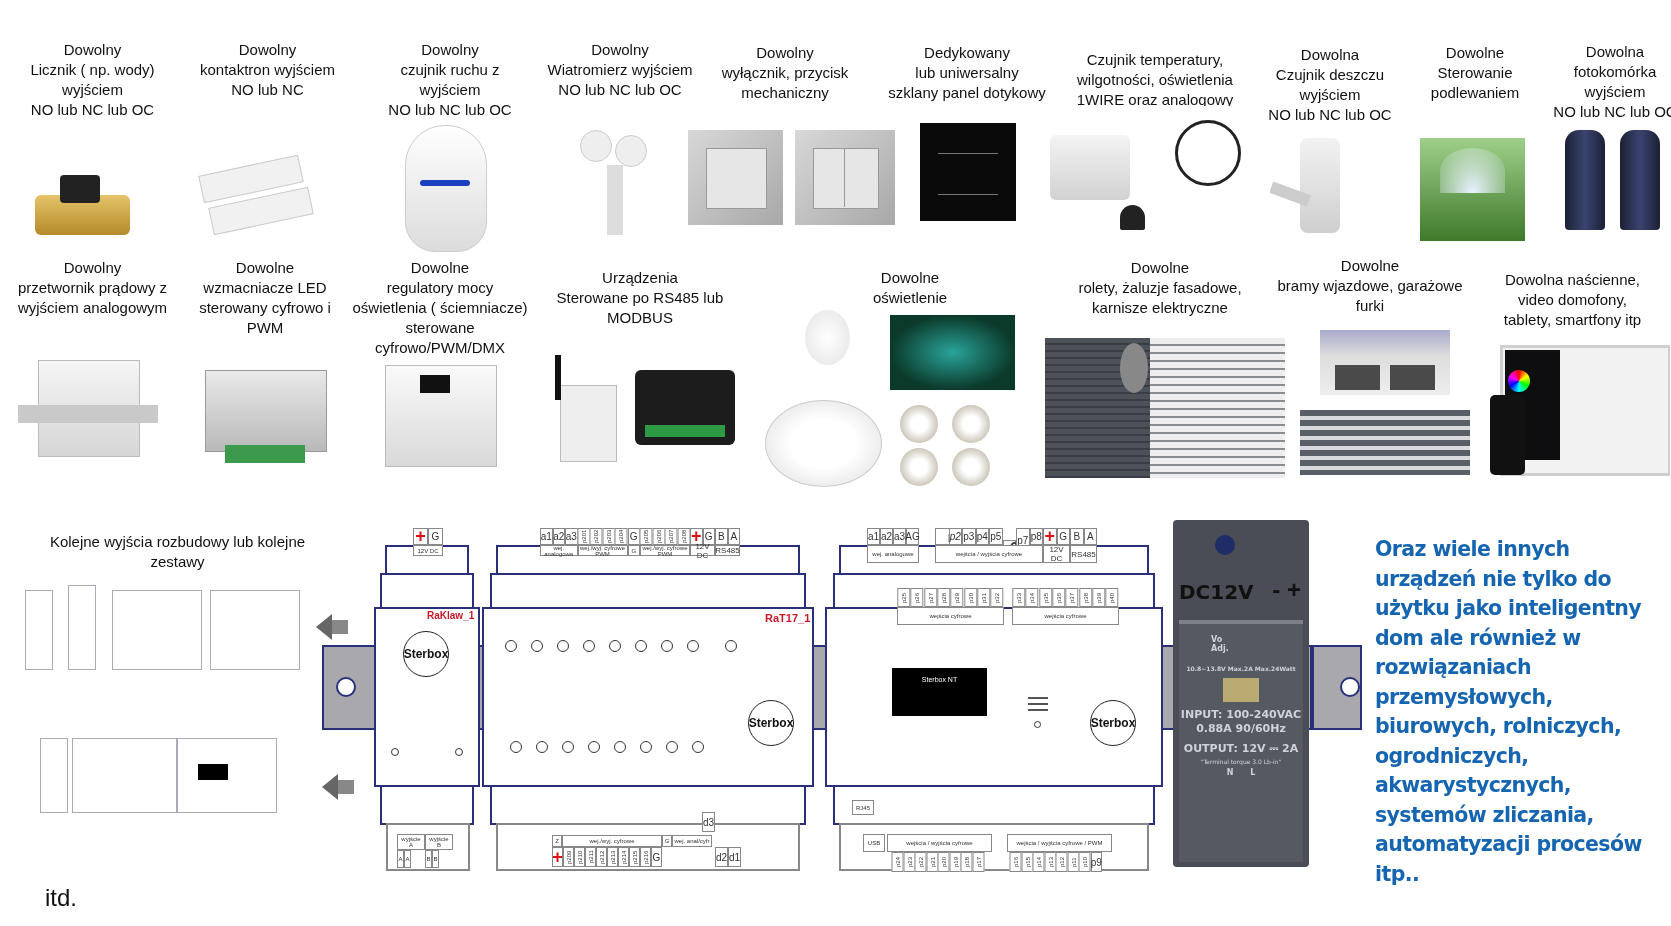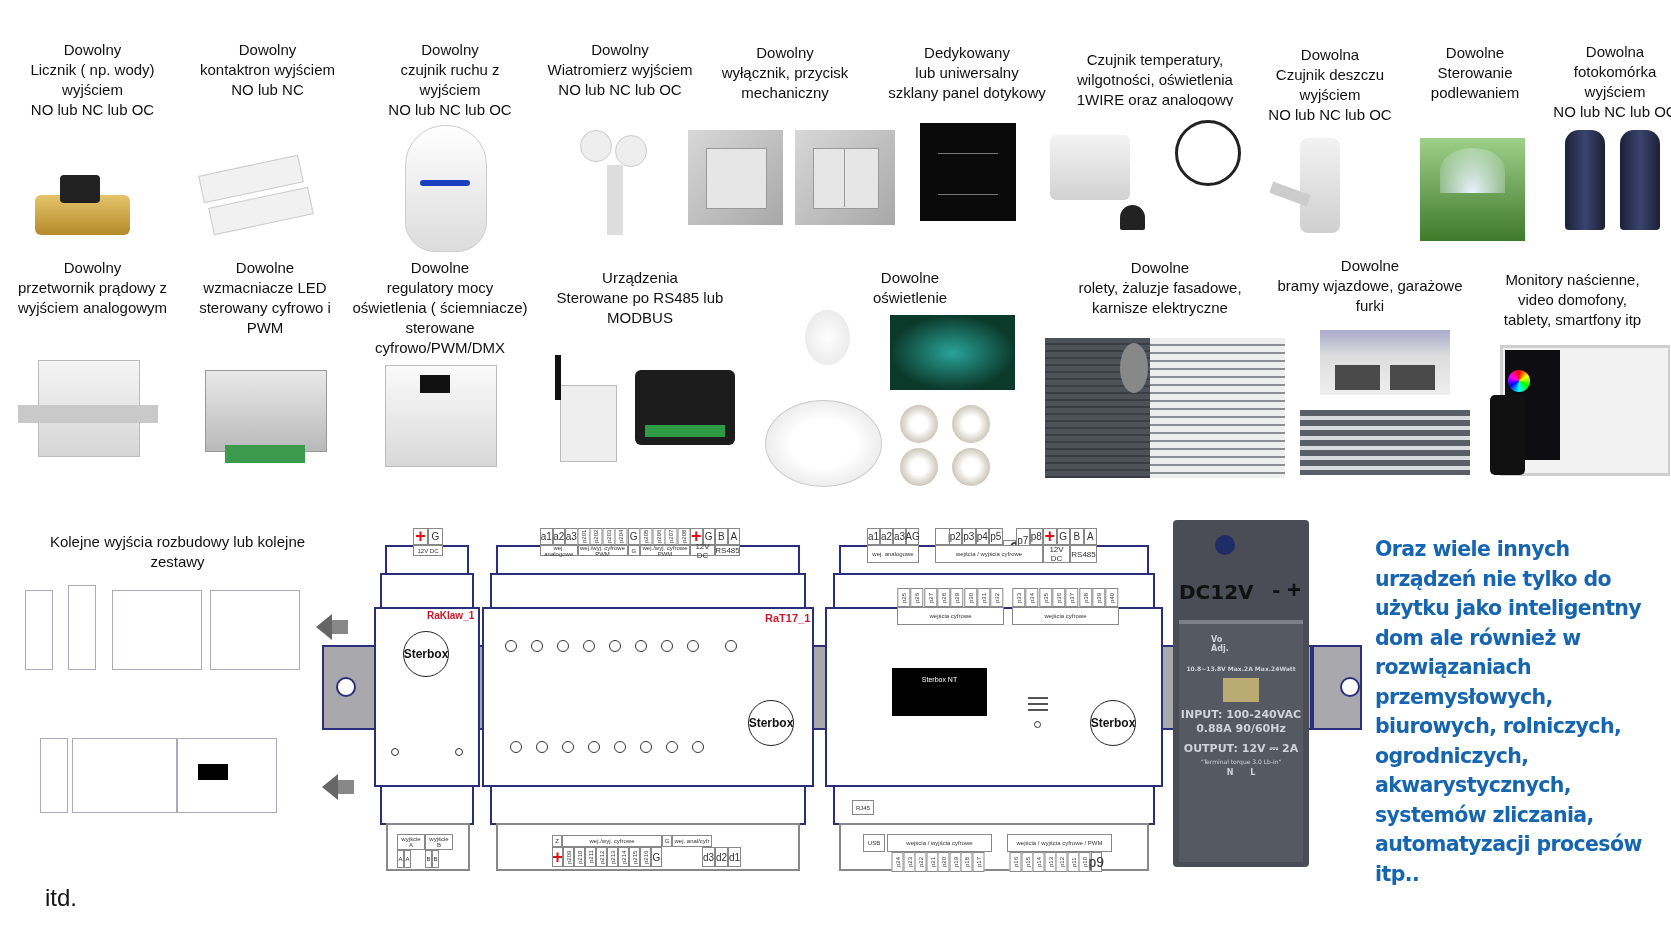--- a/index.html
+++ b/index.html
@@ -121,21 +121,21 @@
 Sterowane po RS485 lub
 MODBUS</div>
 <div class="cap" style="left:850px;top:268px;width:120px;">Dowolne
 oświetlenie</div>
 <div class="cap" style="left:1060px;top:258px;width:200px;">Dowolne
 rolety, żaluzje fasadowe,
 karnisze elektryczne</div>
 <div class="cap" style="left:1265px;top:256px;width:210px;">Dowolne
 bramy wjazdowe, garażowe
 furki</div>
-<div class="cap" style="left:1480px;top:270px;width:185px;">Monitory naścienne,
+<div class="cap" style="left:1480px;top:270px;width:185px;">Dowolna naścienne,
 video domofony,
 tablety, smartfony itp</div>
 
 <div class="ph" style="left:18px;top:350px;width:140px;height:115px;">
   <div style="position:absolute;left:20px;top:10px;width:100px;height:95px;background:linear-gradient(#f5f5f5,#d6d6d6);border:1px solid #bbb;"></div>
   <div style="position:absolute;left:0;top:55px;width:140px;height:18px;background:#c9c9c9;"></div>
 </div>
 <div class="ph" style="left:200px;top:360px;width:130px;height:110px;">
   <div style="position:absolute;left:5px;top:10px;width:120px;height:80px;background:linear-gradient(#e9e9e9,#b9b9b9);border:1px solid #999;"></div>
   <div style="position:absolute;left:25px;top:85px;width:80px;height:18px;background:#3c9a4c;"></div>
@@ -290,39 +290,39 @@
       </div>
       <div class="term" style="left: 563px; top: 847px; width: 11px; height: 20px; writing-mode: vertical-rl; transform: rotate(180deg);">p209</div>
       <div class="term" style="left: 574px; top: 847px; width: 11px; height: 20px; writing-mode: vertical-rl; transform: rotate(180deg);">p210</div>
       <div class="term" style="left: 585px; top: 847px; width: 11px; height: 20px; writing-mode: vertical-rl; transform: rotate(180deg);">p211</div>
       <div class="term" style="left: 596px; top: 847px; width: 11px; height: 20px; writing-mode: vertical-rl; transform: rotate(180deg);">p212</div>
       <div class="term" style="left: 607px; top: 847px; width: 11px; height: 20px; writing-mode: vertical-rl; transform: rotate(180deg);">p213</div>
       <div class="term" style="left: 618px; top: 847px; width: 11px; height: 20px; writing-mode: vertical-rl; transform: rotate(180deg);">p214</div>
       <div class="term" style="left: 629px; top: 847px; width: 11px; height: 20px; writing-mode: vertical-rl; transform: rotate(180deg);">p215</div>
       <div class="term" style="left: 640px; top: 847px; width: 11px; height: 20px; writing-mode: vertical-rl; transform: rotate(180deg);">p216</div>
       <div class="term" style="left: 651px; top: 847px; width: 11px; height: 20px; font-size: 10px;">G</div>
-      <div class="term" style="left: 702px; top: 847px; width: 13px; height: 20px; font-size: 10px;">d3</div>
+      <div class="term" style="left: 702px; top: 812px; width: 13px; height: 20px; font-size: 10px;">d3</div>
       <div class="term" style="left: 715px; top: 847px; width: 13px; height: 20px; font-size: 10px;">d2</div>
       <div class="term" style="left: 728px; top: 847px; width: 13px; height: 20px; font-size: 10px;">d1</div>
     </div>
 </div>
 
 <div>
   <div class="box" style="left:839px;top:545px;width:310px;height:30px;"></div>
   <div class="box" style="left:833px;top:573px;width:322px;height:36px;"></div>
   <div class="box" style="left:825px;top:607px;width:338px;height:180px;"></div>
   <div class="box" style="left:833px;top:785px;width:322px;height:40px;"></div>
   <div class="box" style="left:839px;top:823px;width:310px;height:48px;border-color:#888;"></div>
   <div id="nt-top">
       <div class="term" style="left: 867px; top: 528px; width: 13px; height: 17px; font-size: 10px;">a1</div>
       <div class="term" style="left: 880px; top: 528px; width: 13px; height: 17px; font-size: 10px;">a2</div>
       <div class="term" style="left: 893px; top: 528px; width: 13px; height: 17px; font-size: 10px;">a3</div>
       <div class="term" style="left: 906px; top: 528px; width: 13px; height: 17px; font-size: 10px;">AG</div>
       <div class="term" style="left: 935px; top: 528px; width: 37px; height: 17px; font-size: 10px;">p1</div>
-      <div class="term" style="left: 948.5px; top: 528px; width: 13.5px; height: 17px; font-size: 10px;">p2</div>
+      <div class="term" style="left: 948.5px; top: 528px; width: 13.5px; height: 17px; font-size: 10px; font-style: italic;">p2</div>
       <div class="term" style="left: 962px; top: 528px; width: 13.5px; height: 17px; font-size: 10px;">p3</div>
       <div class="term" style="left: 975.5px; top: 528px; width: 13.5px; height: 17px; font-size: 10px;">p4</div>
       <div class="term" style="left: 989px; top: 528px; width: 13.5px; height: 17px; font-size: 10px;">p5</div>
       <div class="term" style="left: 1002.5px; top: 540px; width: 13.5px; height: 17px; font-size: 16px; font-weight: bold;">p6</div>
       <div class="term" style="left: 1016px; top: 528px; width: 13.5px; height: 24px; font-size: 10px; text-align: center;">p7</div>
       <div class="term" style="left: 1029.5px; top: 528px; width: 13.5px; height: 17px; font-size: 10px;">p8</div>
       <div class="term" style="left: 1043px; top: 528px; width: 13.5px; height: 17px;">
         <span class="plus">+</span>
       </div>
       <div class="term" style="left: 1056.5px; top: 528px; width: 13.5px; height: 17px; font-size: 10px;">G</div>
@@ -370,21 +370,21 @@
       <div class="term" style="left: 949.5px; top: 852px; width: 11.5px; height: 20px; writing-mode: vertical-rl; transform: rotate(180deg);">p19</div>
       <div class="term" style="left: 961px; top: 852px; width: 11.5px; height: 20px; writing-mode: vertical-rl; transform: rotate(180deg);">p18</div>
       <div class="term" style="left: 972.5px; top: 852px; width: 11.5px; height: 20px; writing-mode: vertical-rl; transform: rotate(180deg);">p17</div>
       <div class="term" style="left: 1010px; top: 852px; width: 11.5px; height: 20px; writing-mode: vertical-rl; transform: rotate(180deg);">p16</div>
       <div class="term" style="left: 1021.5px; top: 852px; width: 11.5px; height: 20px; writing-mode: vertical-rl; transform: rotate(180deg);">p15</div>
       <div class="term" style="left: 1033px; top: 852px; width: 11.5px; height: 20px; writing-mode: vertical-rl; transform: rotate(180deg);">p14</div>
       <div class="term" style="left: 1044.5px; top: 852px; width: 11.5px; height: 20px; writing-mode: vertical-rl; transform: rotate(180deg);">p13</div>
       <div class="term" style="left: 1056px; top: 852px; width: 11.5px; height: 20px; writing-mode: vertical-rl; transform: rotate(180deg);">p12</div>
       <div class="term" style="left: 1067.5px; top: 852px; width: 11.5px; height: 20px; writing-mode: vertical-rl; transform: rotate(180deg);">p11</div>
       <div class="term" style="left: 1079px; top: 852px; width: 11.5px; height: 20px; writing-mode: vertical-rl; transform: rotate(180deg);">p10</div>
-      <div class="term" style="left: 1090.5px; top: 852px; width: 11.5px; height: 20px; font-size: 14px;">p9</div>
+      <div class="term" style="left: 1090.5px; top: 852px; width: 11.5px; height: 20px; font-size: 10px;">p9</div>
     </div>
 </div>
 
 <div class="psu">
   <div style="position:absolute;left:42px;top:15px;width:20px;height:20px;border-radius:50%;background:#1e2d66;"></div>
   <div class="dc">DC12V</div>
   <div class="pm">-  +</div>
   <div style="position:absolute;left:6px;top:100px;width:124px;height:238px;background:#555962;border-top:4px solid #7c8088;"></div>
   <div class="txt" style="top:115px;font-size:8px;white-space:pre-line;text-align:left;left:38px;width:60px;">Vo
 Adj.</div>

